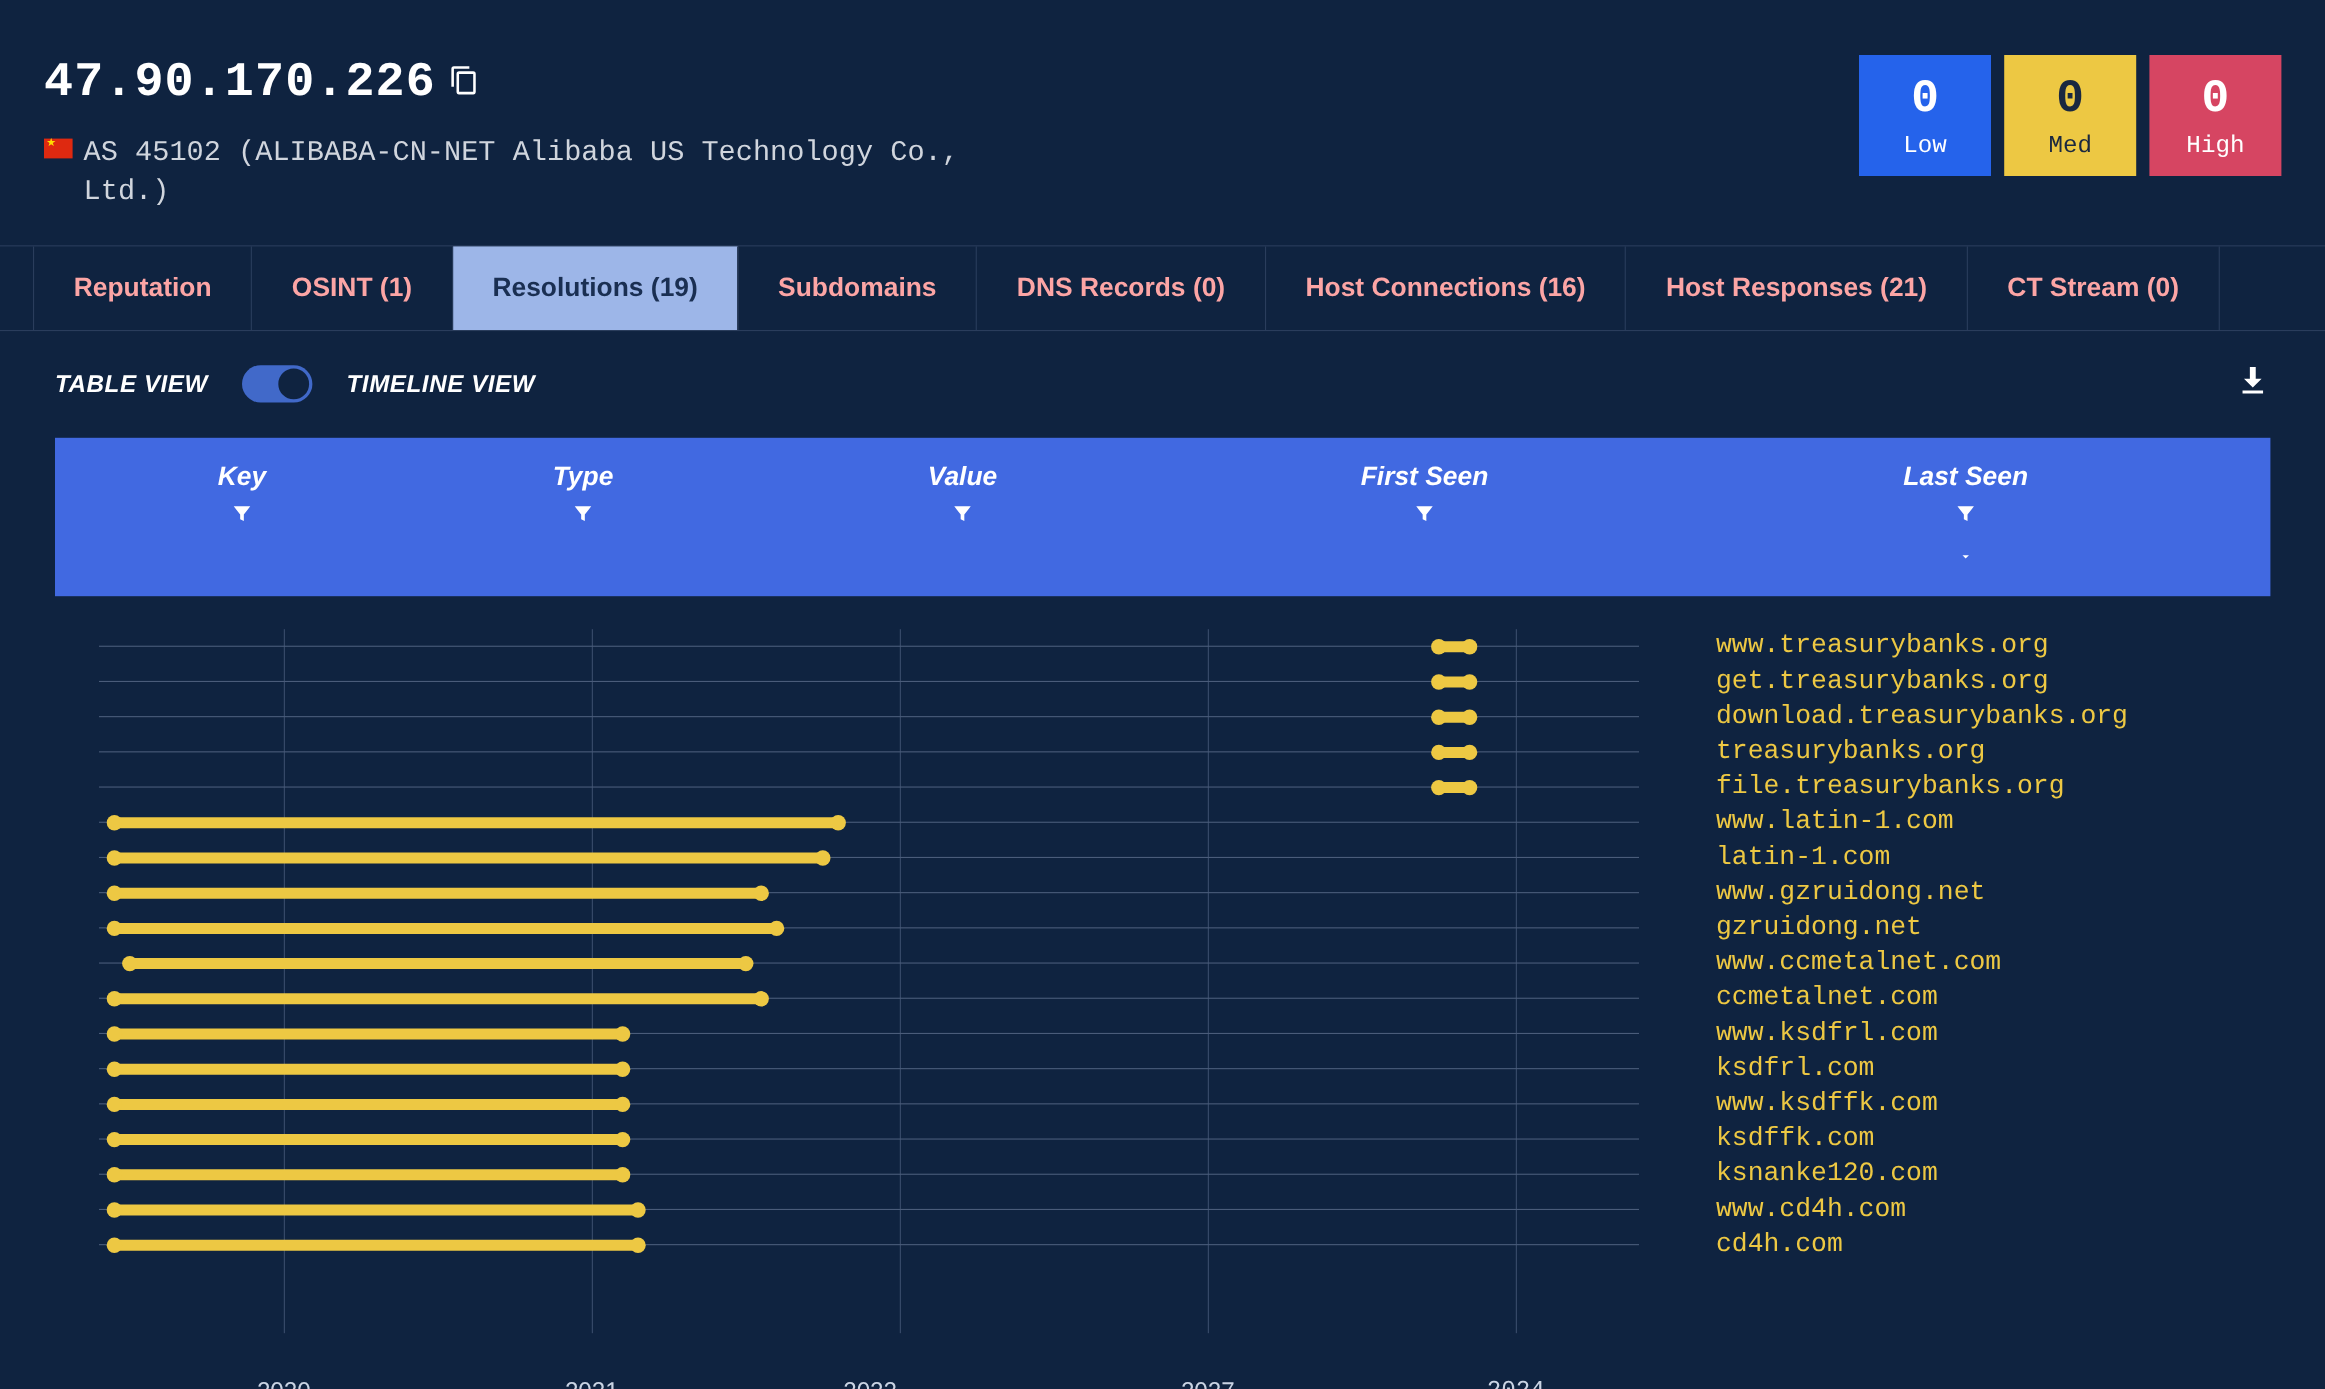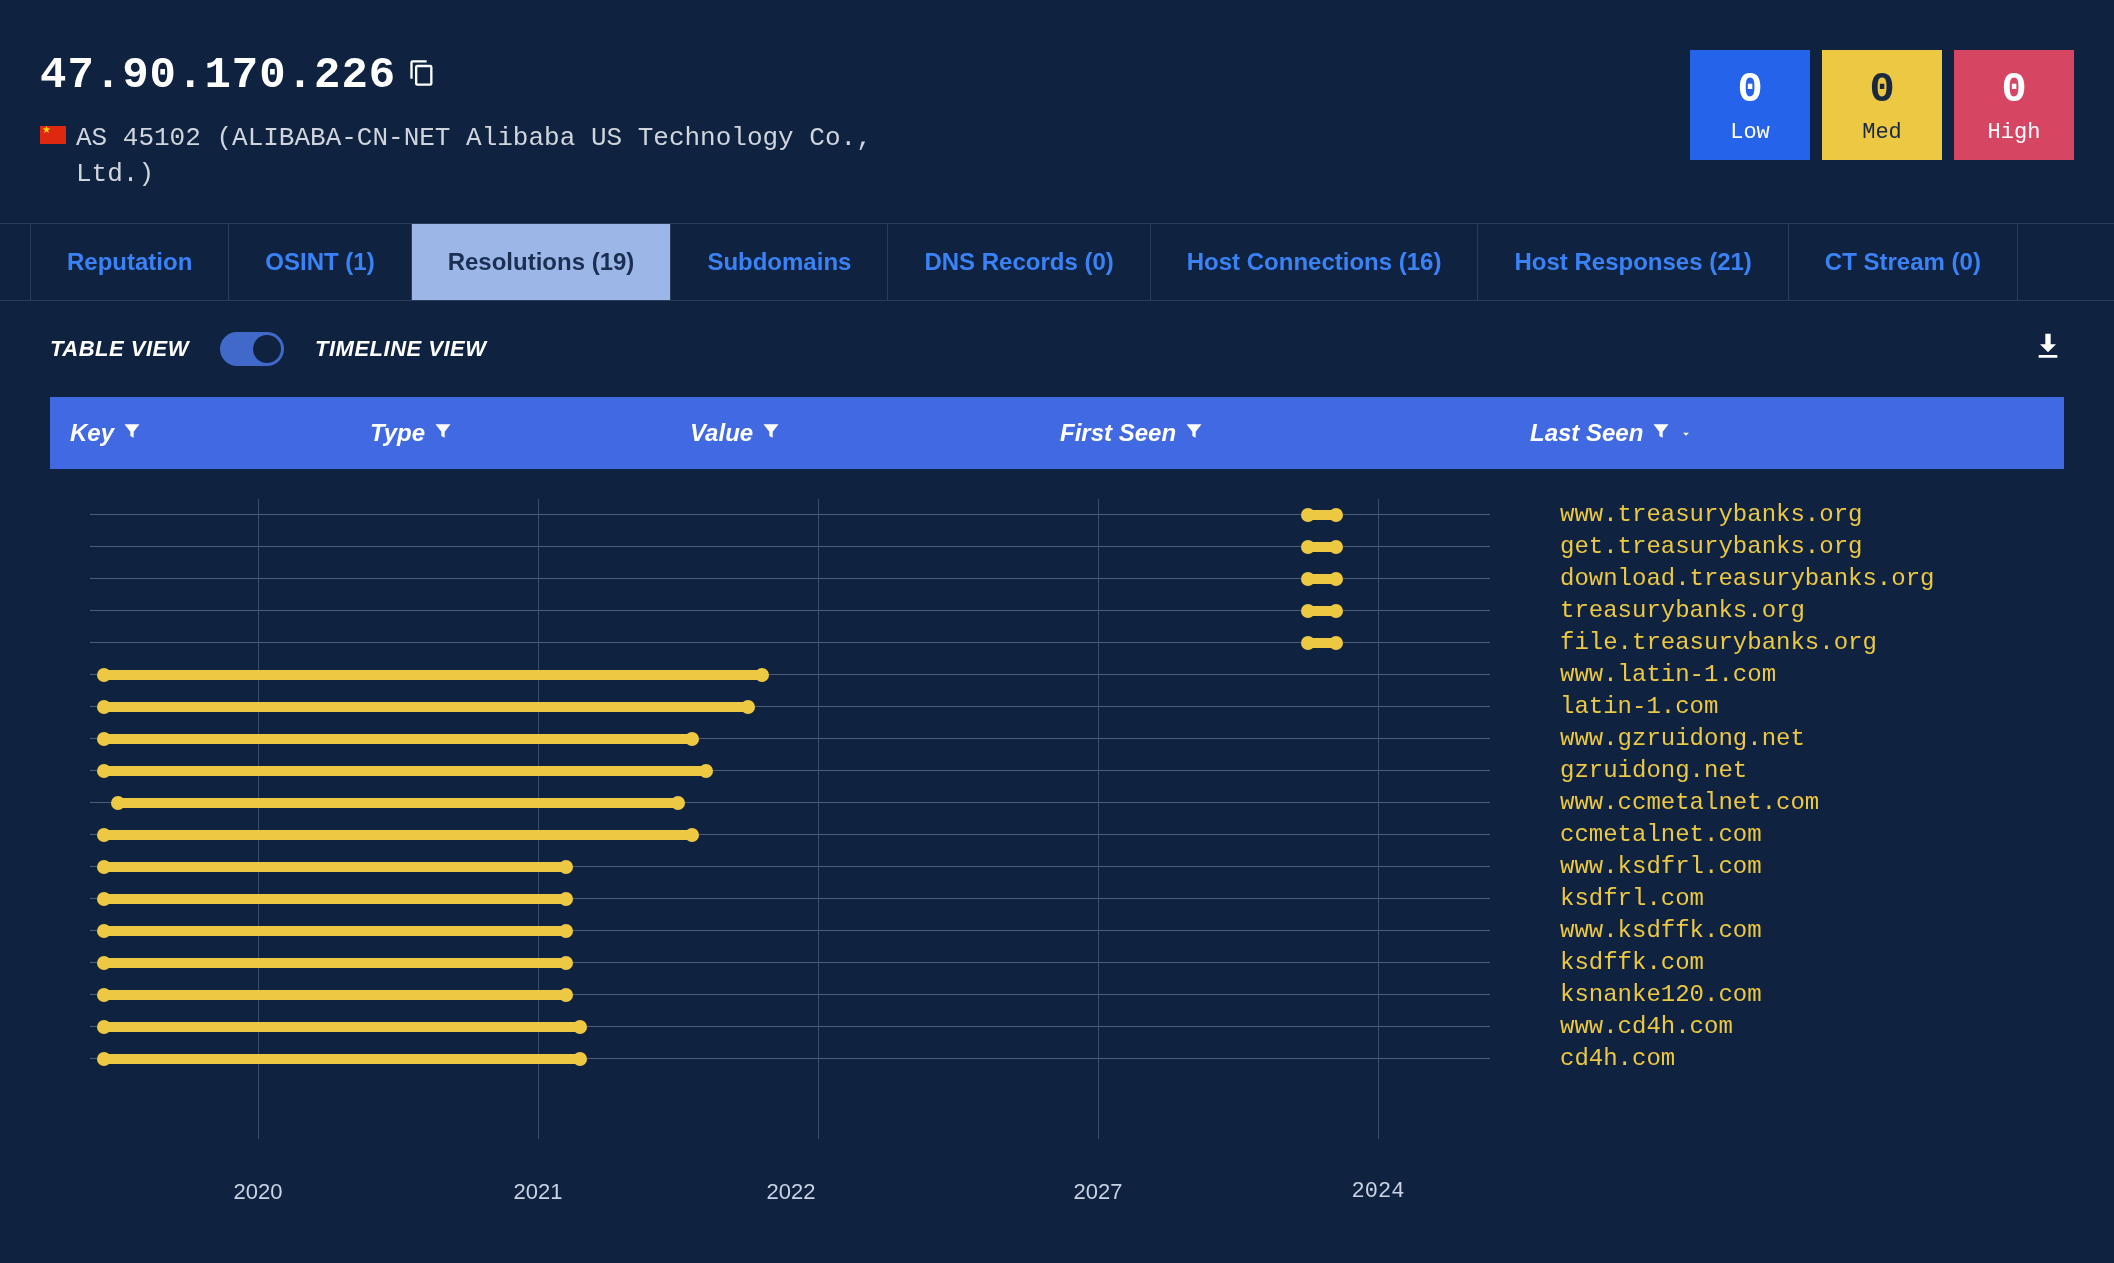--- a/index.html
+++ b/index.html
@@ -68,21 +68,21 @@
 .tabs {
   display: flex;
   border-top: 1px solid #2a3d5c;
   border-bottom: 1px solid #2a3d5c;
   padding: 0 30px;
 }
 .tab {
   padding: 24px 36px;
   font-size: 24px;
   font-weight: bold;
-  color: #3b82f6;
+  color: #fca5a5;
   border-right: 1px solid #2a3d5c;
   cursor: pointer;
   white-space: nowrap;
 }
 .tab:first-child { border-left: 1px solid #2a3d5c; }
 .tab.active {
   background: #9db6e8;
   color: #1a2f52;
 }
 
@@ -117,20 +117,21 @@
   padding: 22px 20px;
 }
 .th {
   display: flex;
   align-items: center;
   gap: 8px;
   font-size: 24px;
   font-weight: 800;
   font-style: italic;
   color: #fff;
+  flex-direction: column;
 }
 .th-key { width: 300px; }
 .th-type { width: 320px; }
 .th-value { width: 370px; }
 .th-first { width: 470px; }
 .th-last { flex: 1; }
 .filter-icon svg { width: 20px; height: 20px; fill: #fff; }
 .sort-icon svg { width: 14px; height: 14px; fill: #fff; }
 
 .timeline-area {

